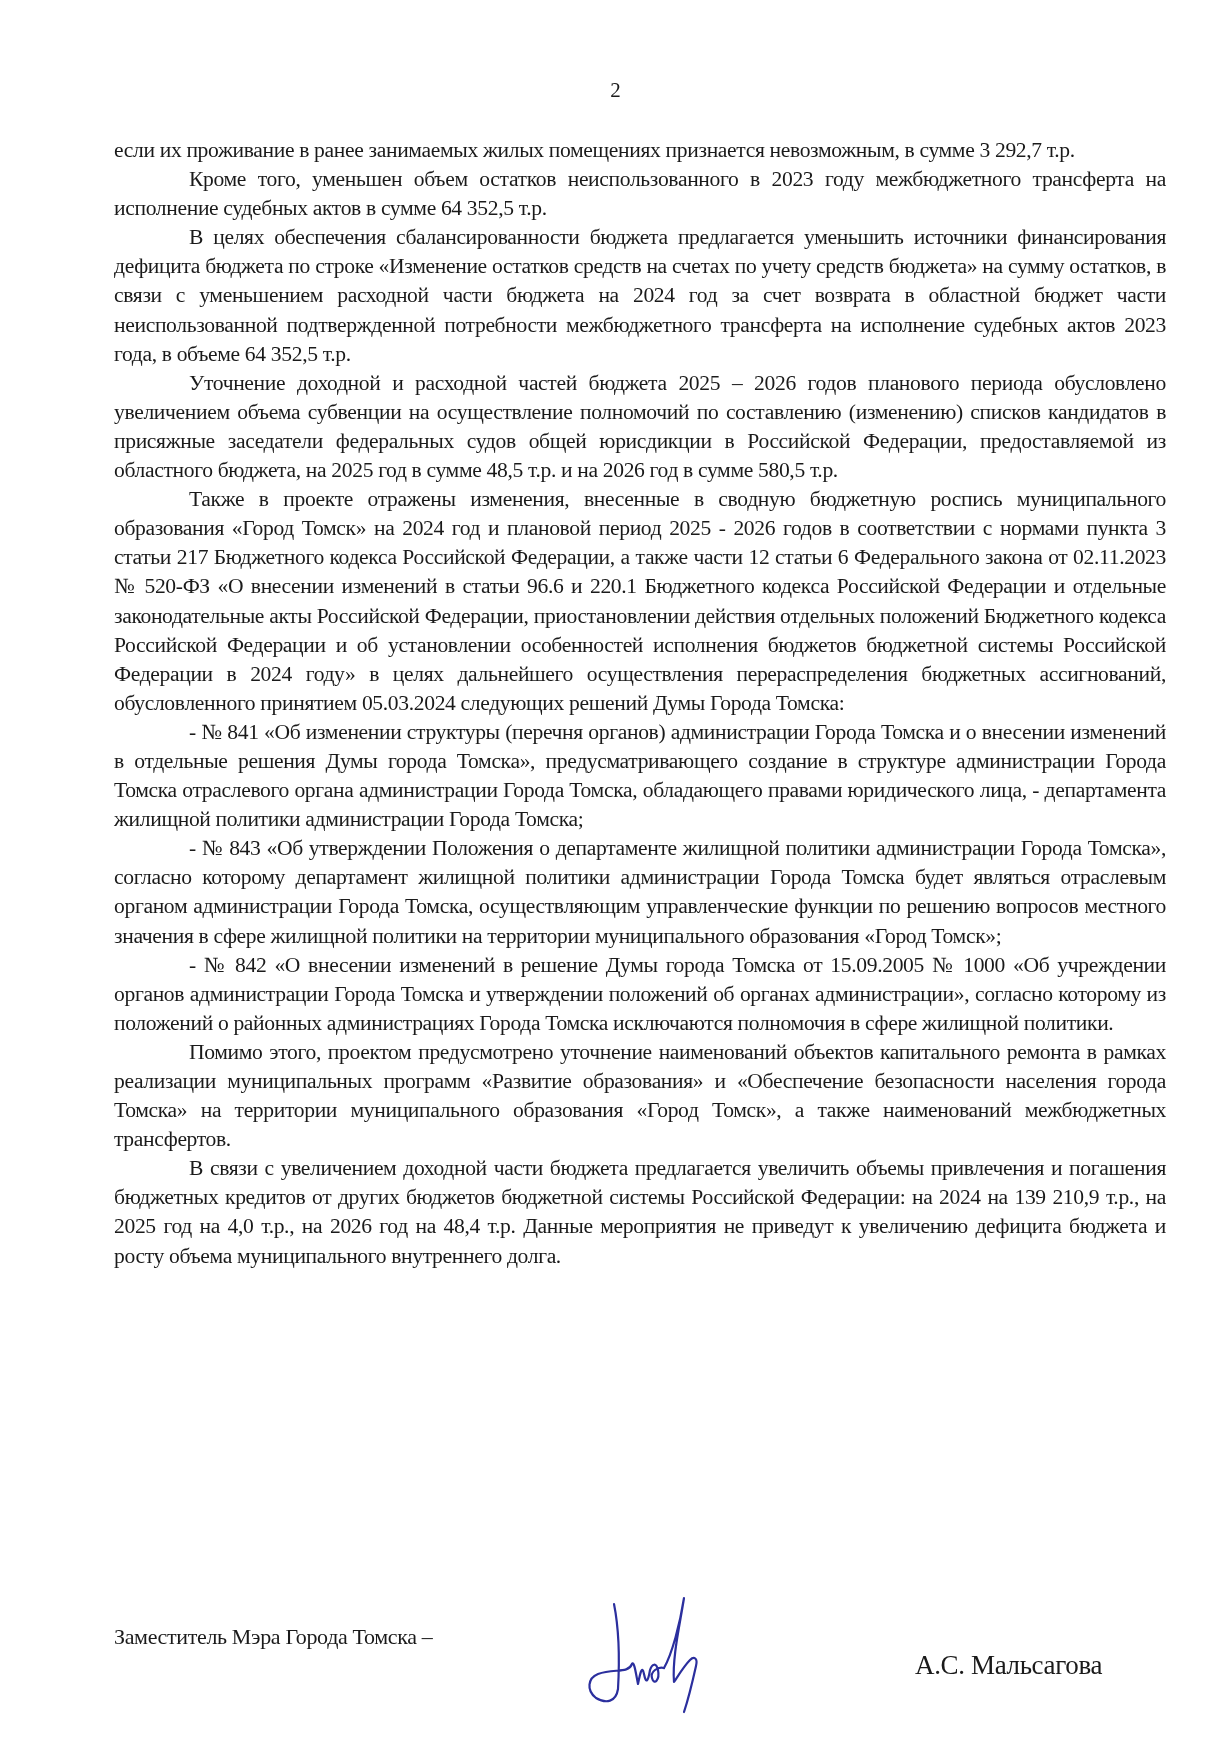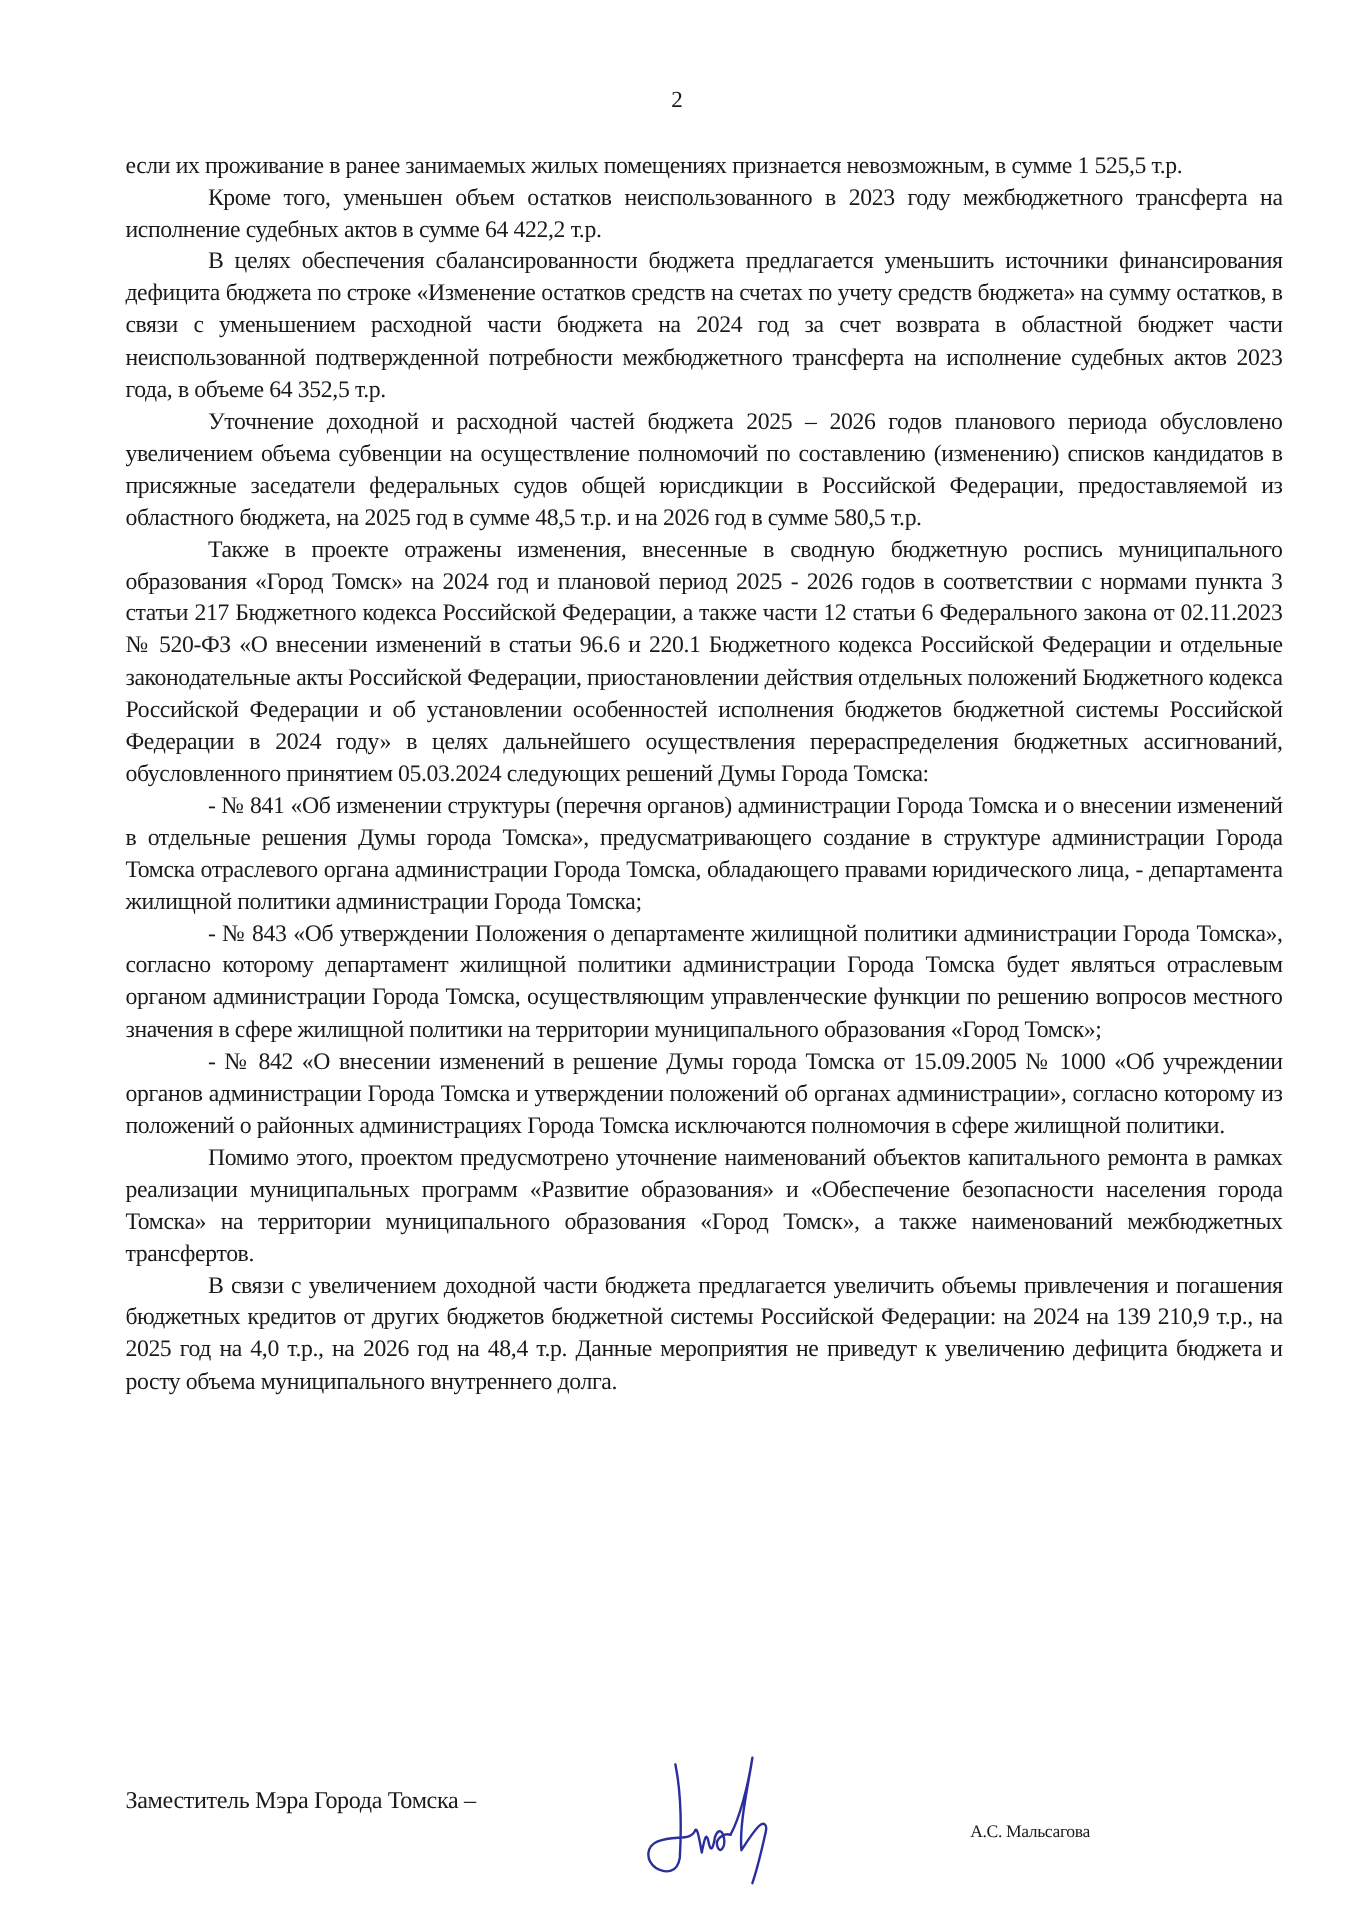--- a/index.html
+++ b/index.html
@@ -62,35 +62,35 @@
     }
     .sig-image {
       position: absolute;
       left: 470px;
       top: -28px;
       width: 130px;
       height: 120px;
     }
     .sig-name {
       position: absolute;
-      left: 768px;
+      left: 801px;
       top: 29px;
-      font-size: 16px;
+      font-size: 27px;
       line-height: 29px;
       letter-spacing: -0.35px;
     }
   </style>
 </head>
 <body>
 
 <div class="page-number">2</div>
 
 <div class="body-text">
-  <p class="first">если их проживание в ранее занимаемых жилых помещениях признается невозможным, в сумме 1 525,5 т.р.</p>
-  <p class="indent">Кроме того, уменьшен объем остатков неиспользованного в 2023 году межбюджетного трансферта на исполнение судебных актов в сумме 64 422,2 т.р.</p>
+  <p class="first">если их проживание в ранее занимаемых жилых помещениях признается невозможным, в сумме 3 292,7 т.р.</p>
+  <p class="indent">Кроме того, уменьшен объем остатков неиспользованного в 2023 году межбюджетного трансферта на исполнение судебных актов в сумме 64 352,5 т.р.</p>
   <p class="indent">В целях обеспечения сбалансированности бюджета предлагается уменьшить источники финансирования дефицита бюджета по строке «Изменение остатков средств на счетах по учету средств бюджета» на сумму остатков, в связи с уменьшением расходной части бюджета на 2024 год за счет возврата в областной бюджет части неиспользованной подтвержденной потребности межбюджетного трансферта на исполнение судебных актов 2023 года, в объеме 64 352,5 т.р.</p>
   <p class="indent">Уточнение доходной и расходной частей бюджета 2025 – 2026 годов планового периода обусловлено увеличением объема субвенции на осуществление полномочий по составлению (изменению) списков кандидатов в присяжные заседатели федеральных судов общей юрисдикции в Российской Федерации, предоставляемой из областного бюджета, на 2025 год в сумме 48,5 т.р. и на 2026 год в сумме 580,5 т.р.</p>
   <p class="indent">Также в проекте отражены изменения, внесенные в сводную бюджетную роспись муниципального образования «Город Томск» на 2024 год и плановой период 2025 - 2026 годов в соответствии с нормами пункта 3 статьи 217  Бюджетного кодекса Российской Федерации, а также части 12 статьи 6 Федерального закона от 02.11.2023 № 520-ФЗ «О внесении изменений в статьи 96.6 и 220.1 Бюджетного кодекса Российской Федерации и отдельные законодательные акты Российской Федерации, приостановлении действия отдельных положений Бюджетного кодекса Российской Федерации и об установлении особенностей исполнения бюджетов бюджетной системы Российской Федерации в 2024 году» в целях дальнейшего осуществления перераспределения бюджетных ассигнований, обусловленного принятием 05.03.2024 следующих решений Думы Города Томска:</p>
   <p class="indent">- № 841 «Об изменении структуры (перечня органов) администрации Города Томска и о внесении изменений в отдельные решения Думы города Томска», предусматривающего создание в структуре администрации Города Томска отраслевого органа администрации Города Томска, обладающего правами юридического лица, - департамента жилищной политики администрации Города Томска;</p>
   <p class="indent">- № 843 «Об утверждении Положения о департаменте жилищной политики администрации Города Томска», согласно которому департамент жилищной политики администрации Города Томска будет являться отраслевым органом администрации Города Томска, осуществляющим управленческие функции по решению вопросов местного значения в сфере жилищной политики на территории муниципального образования «Город Томск»;</p>
   <p class="indent">- № 842 «О внесении изменений в решение Думы города Томска от 15.09.2005 № 1000 «Об учреждении органов администрации Города Томска и утверждении положений об органах администрации», согласно которому из положений о районных администрациях Города Томска исключаются полномочия в сфере жилищной политики.</p>
   <p class="indent">Помимо этого, проектом предусмотрено уточнение наименований объектов капитального ремонта в рамках реализации муниципальных программ «Развитие образования» и «Обеспечение безопасности населения города Томска» на территории муниципального образования  «Город Томск», а также наименований межбюджетных трансфертов.</p>
   <p class="indent">В связи с увеличением доходной части бюджета предлагается увеличить объемы привлечения и погашения бюджетных кредитов от других бюджетов бюджетной системы Российской Федерации: на 2024 на 139 210,9 т.р., на 2025 год на 4,0 т.р., на 2026 год на        48,4 т.р. Данные мероприятия не приведут к увеличению дефицита бюджета и росту объема муниципального внутреннего долга.</p>
 </div>
 

